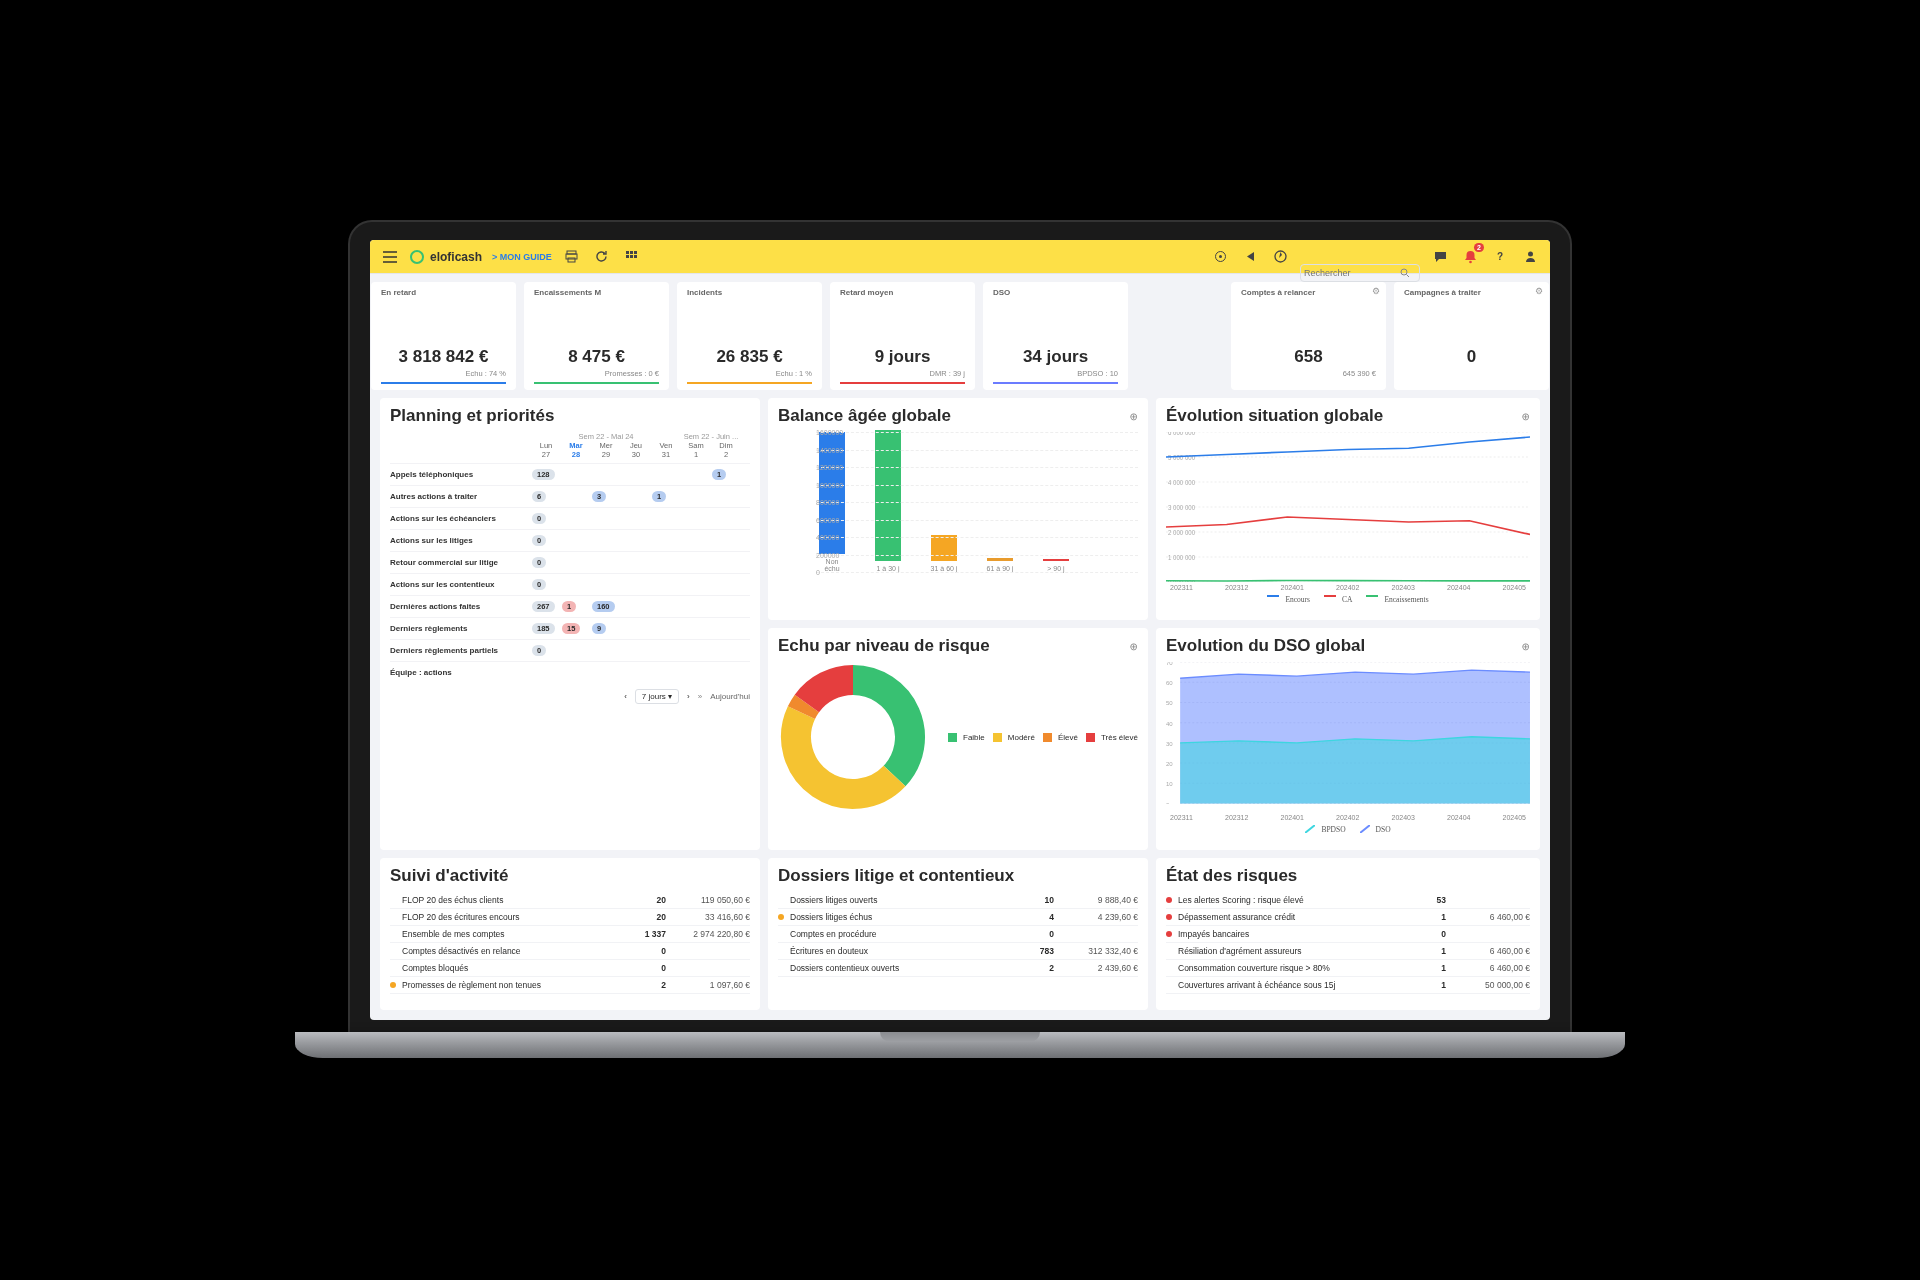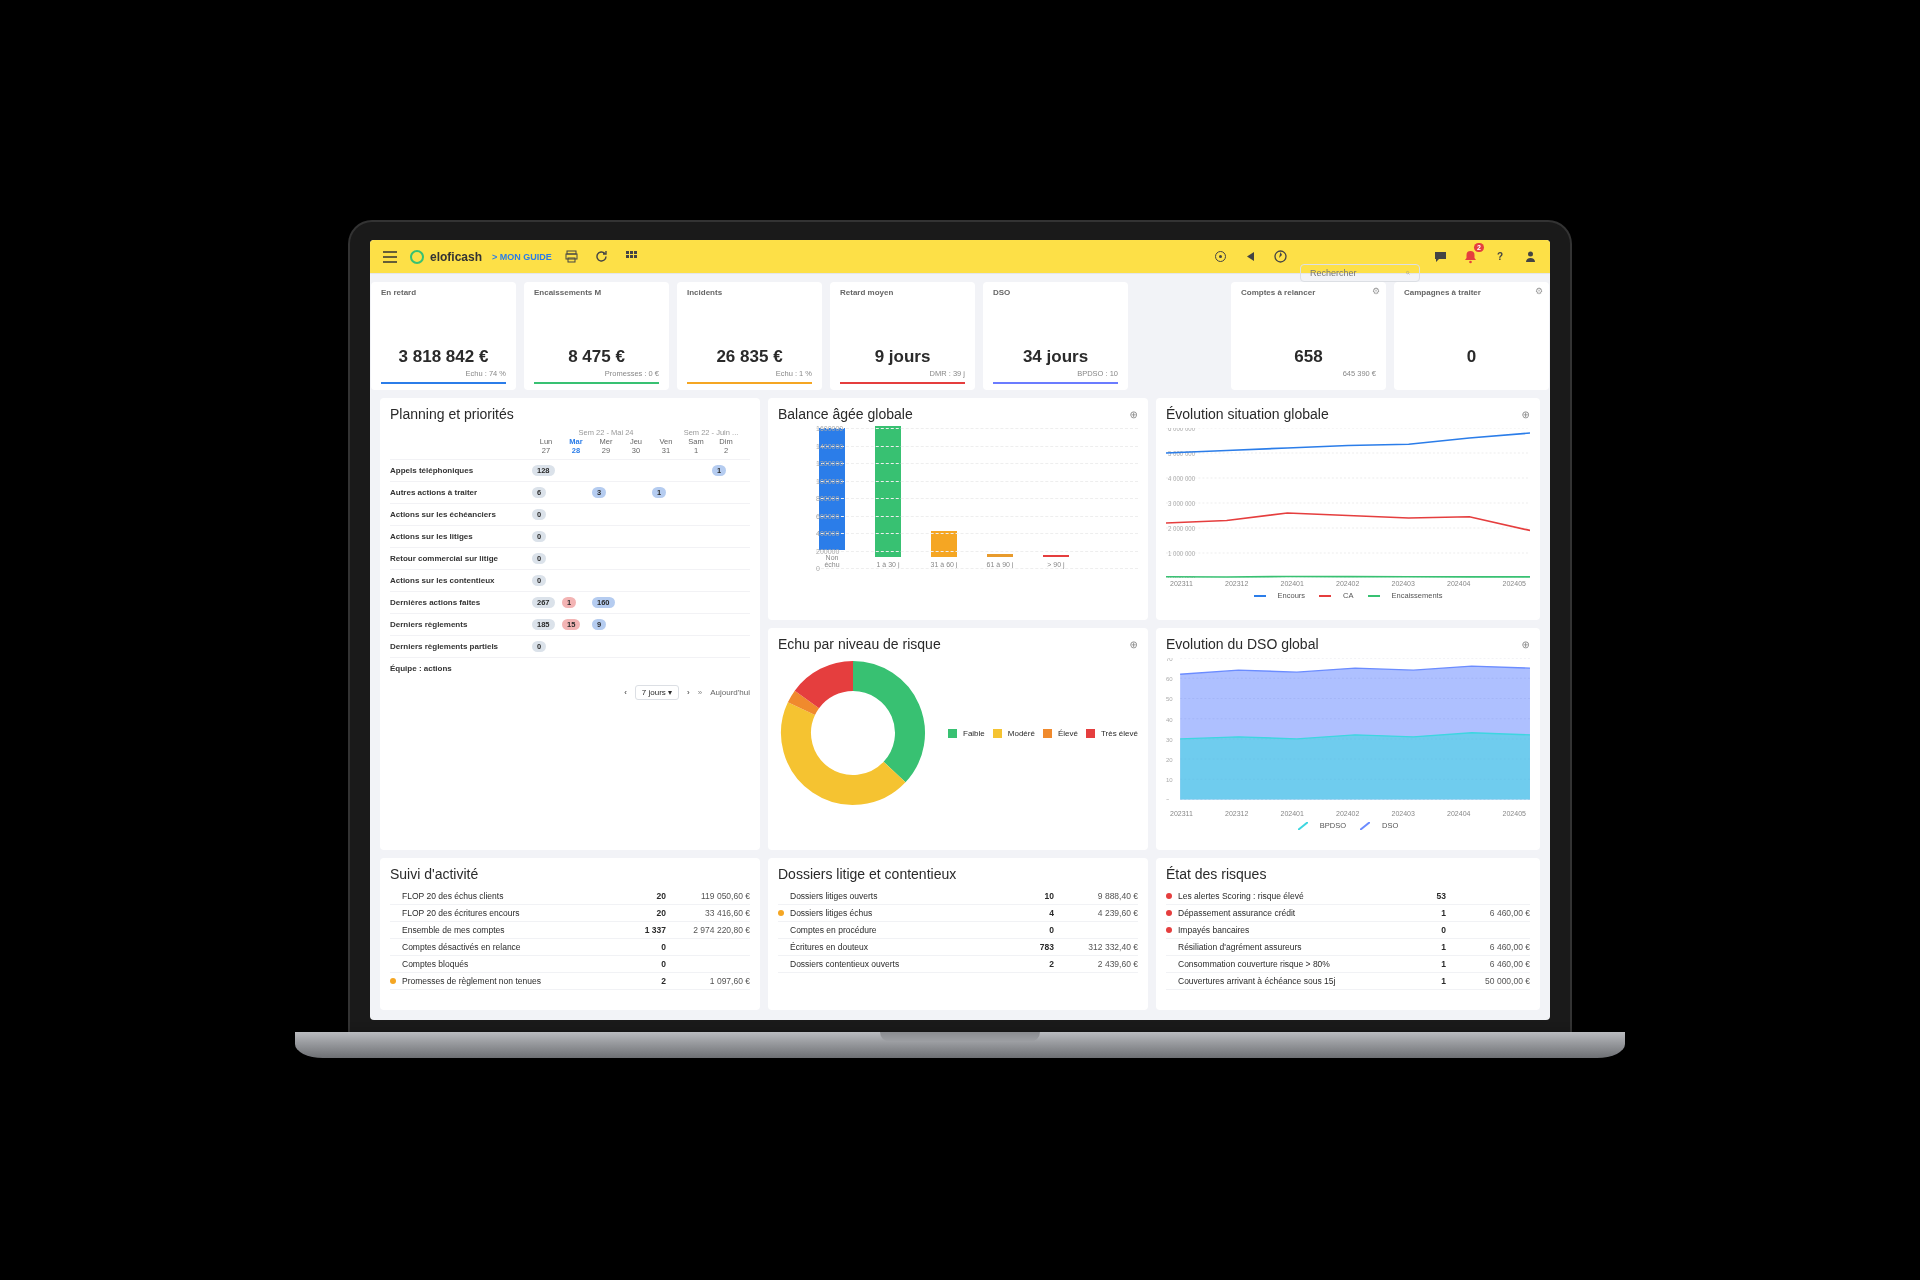--- a/index.html
+++ b/index.html
@@ -10,57 +10,57 @@
 .base { width: 1330px; height: 26px; background: linear-gradient(#babcc0, #9a9ca0 40%, #6e7074); border-radius: 0 0 28px 28px / 0 0 14px 14px; position: relative; box-shadow: 0 4px 12px rgba(0,0,0,.6); }
 .base::before { content:""; position:absolute; top:0; left:50%; transform:translateX(-50%); width:160px; height:10px; background: linear-gradient(#8a8c90,#9ea0a4); border-radius: 0 0 10px 10px; }
 
 
 .hdr { height: 34px; background: #fde047; display: flex; align-items: center; padding: 0 10px; gap: 10px; border-bottom: 1px solid #e4e6ea; }
 .hdr .sp { flex: 1; }
 .logo { display: flex; align-items: center; gap: 6px; font-weight: 700; font-size: 12px; color: #333; }
 .logo-mark { width: 14px; height: 14px; border: 2.5px solid #38c172; border-radius: 50%; }
 .guide { color: #2b7de9; font-weight: 700; font-size: 9px; }
 .icbtn { width: 20px; height: 20px; display: flex; align-items: center; justify-content: center; color: #555; cursor: pointer; border-radius: 3px; }
-.search { display: flex; align-items: center; gap: 6px; border: 1px solid #dcdfe4; border-radius: 4px; padding: 3px 9px; width: 120px; margin-top: 32px; }
+.search { display: flex; align-items: center; gap: 6px; border: 1px solid #dcdfe4; border-radius: 4px; padding: 3px 3px; width: 120px; margin-top: 32px; }
 .search input { border: 0; outline: 0; width: 90px; font-size: 9px; background: transparent; }
 .bell-wrap { position: relative; }
 .badge { position: absolute; top: -4px; right: -4px; background: #e53e3e; color: #fff; font-size: 7px; font-weight: 700; border-radius: 8px; padding: 1px 3px; }
 
 
 .kpis { display: flex; gap: 8px; padding: 8px 1px; }
 .kpi { background: #fff; border-radius: 4px; padding: 6px 10px; min-width: 145px; display: flex; flex-direction: column; gap: 2px; position: relative; }
 .kpi .lbl { font-size: 8px; color: #666; font-weight: 600; }
 .kpi .val { font-size: 17px; font-weight: 800; text-align: center; margin-top: 48px; }
 .kpi .sub { font-size: 7.5px; color: #888; text-align: right; }
 .kpi .bar { height: 2px; margin-top: 2px; }
 .kpi .gear { position: absolute; top: 4px; right: 6px; color: #999; font-size: 9px; }
 .kpis .gap { flex: 1; }
 
 
 .grid { flex: 1; display: grid; grid-template-columns: 380px 380px 1fr; grid-template-rows: auto auto auto; gap: 8px; padding: 0 10px 10px; overflow: hidden; }
 .card { background: #fff; border-radius: 4px; padding: 8px 10px; display: flex; flex-direction: column; }
 .card-h { display: flex; align-items: center; justify-content: space-between; margin-bottom: 6px; }
-.card-h .ttl { font-weight: 400; font-size: 14px; }
+.card-h .ttl { font-weight: 700; font-size: 17px; }
 .mag { color: #888; font-size: 10px; cursor: pointer; }
 
 
 .bars { display: flex; align-items: flex-end; gap: 28px; height: 140px; padding: 0 12px 0 40px; position: relative; }
 .ygrid { position: absolute; left: 0; right: 0; top: 0; bottom: 0; }
 .ygrid div { position: absolute; left: 38px; right: 0; border-top: 1px dashed #eee; font-size: 7px; color: #aaa; }
 .ygrid span { position: absolute; left: 0; top: -4px; }
 .bar-col { width: 28px; display: flex; flex-direction: column; align-items: center; }
 .bar-rect { width: 26px; }
 .bar-lbl { font-size: 7px; color: #888; margin-top: 4px; text-align: center; }
 
 
 .linechart { height: 150px; position: relative; }
 .linechart svg { width: 100%; height: 100%; }
 .xlabels { display: flex; justify-content: space-between; font-size: 7px; color: #888; padding: 2px 4px 0; }
 .legend-row { display: flex; gap: 14px; justify-content: center; font-size: 7.5px; color: #555; margin-top: 4px; }
-.legend-row span { display: flex; align-items: center; gap: 12px; }
+.legend-row span { display: flex; align-items: flex-start; gap: 6px; font-family: Liberation Serif, serif; }
 .swatch { width: 12px; height: 2px; display: inline-block; }
 
 
 .donutwrap { display: flex; align-items: center; gap: 20px; }
 .donut { width: 150px; height: 150px; }
 .dlegend { display: flex; flex-direction: row; gap: 8px; font-size: 8px; }
 .dlegend div { display: flex; align-items: center; gap: 6px; }
 .sq { width: 9px; height: 9px; }
 
 

